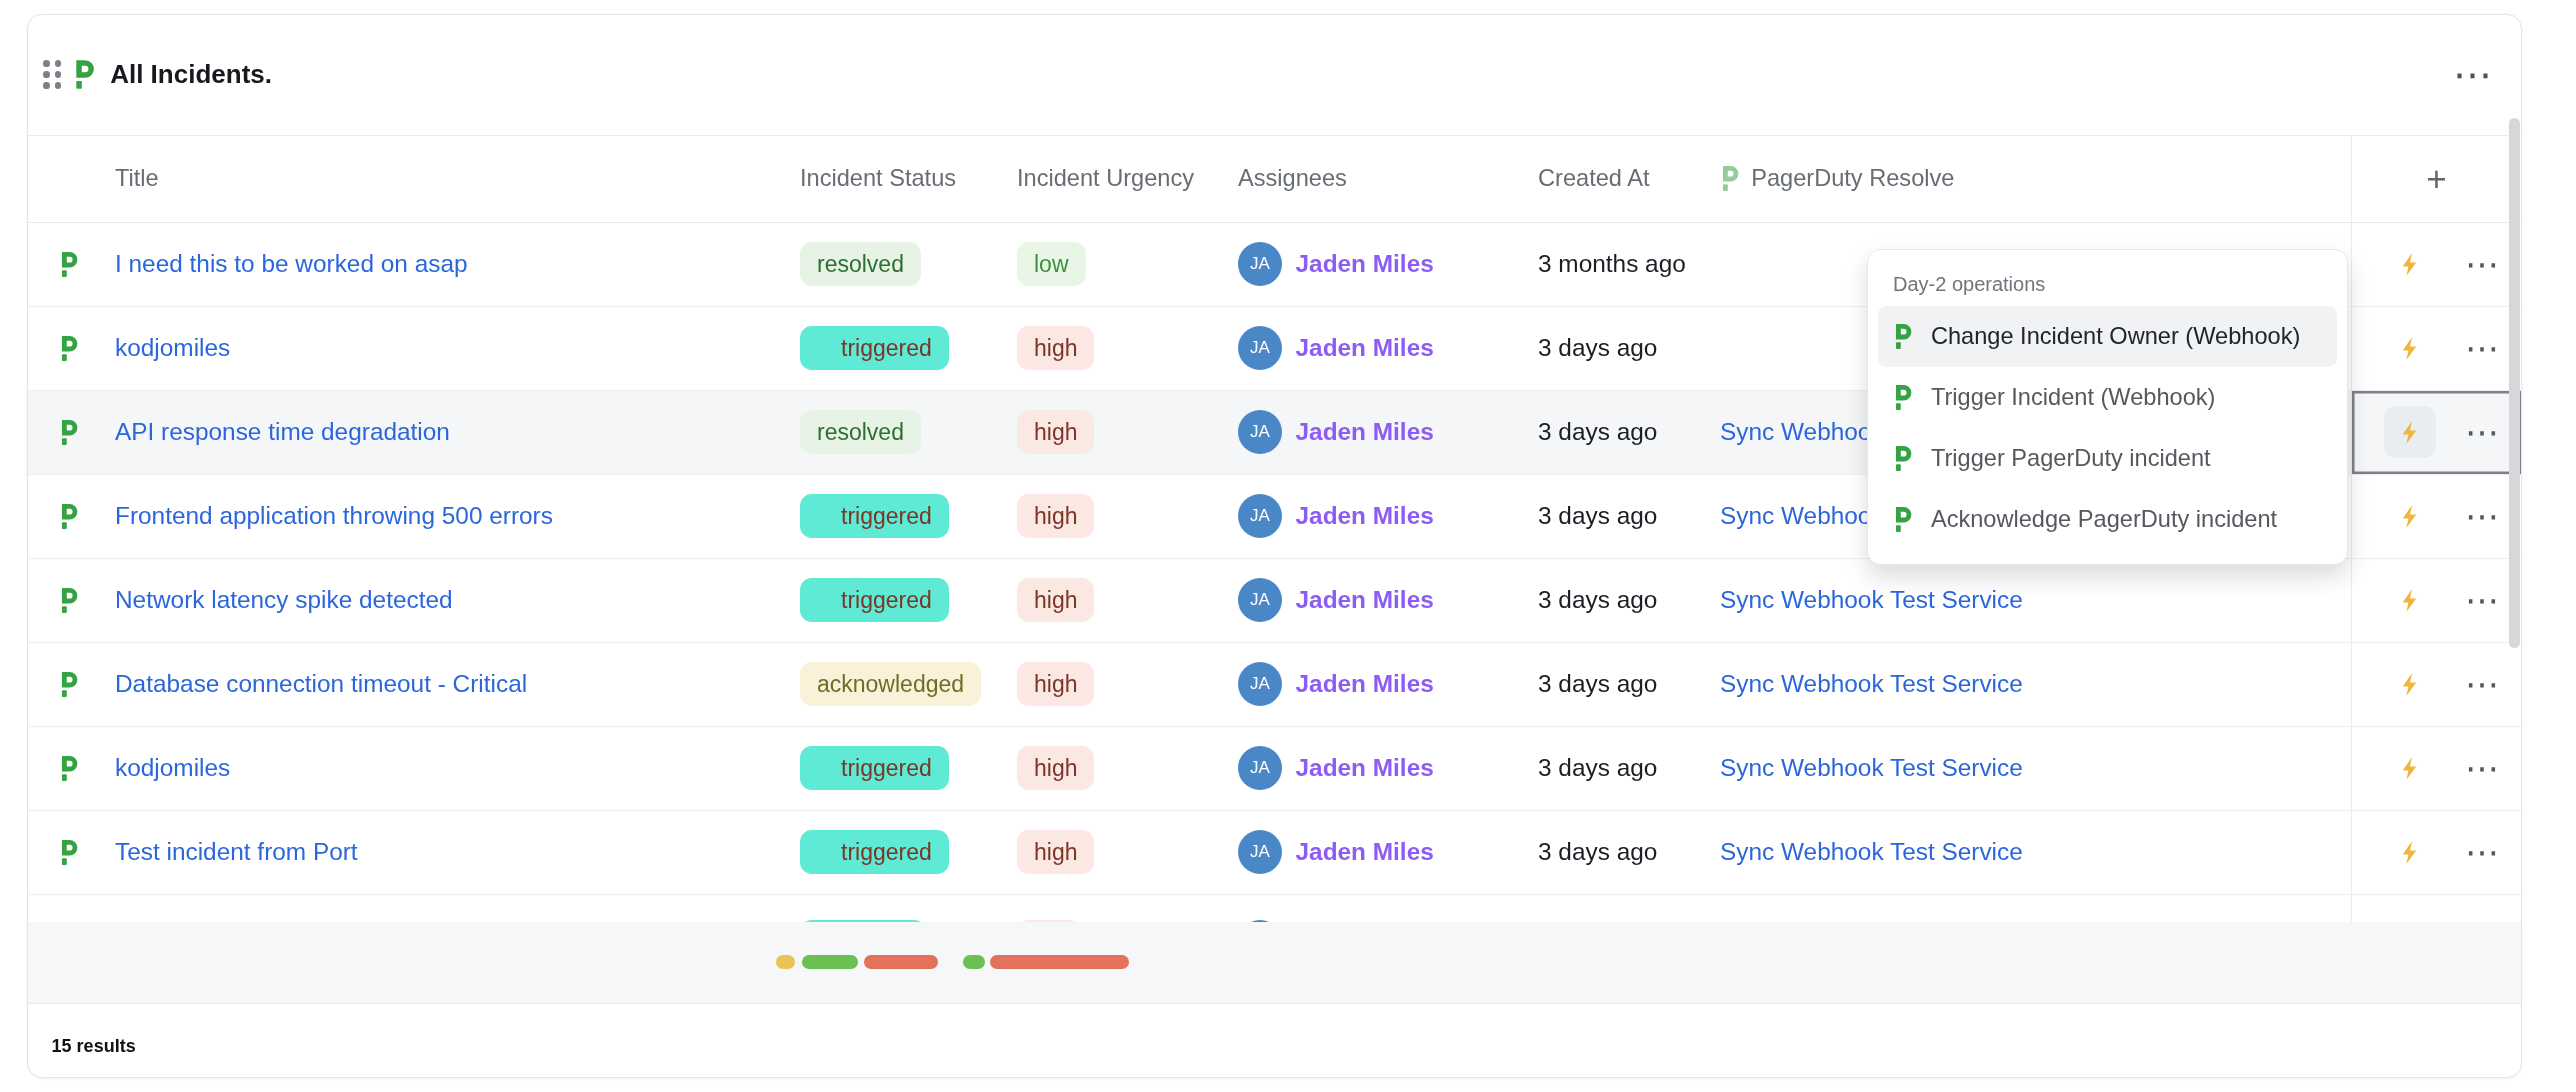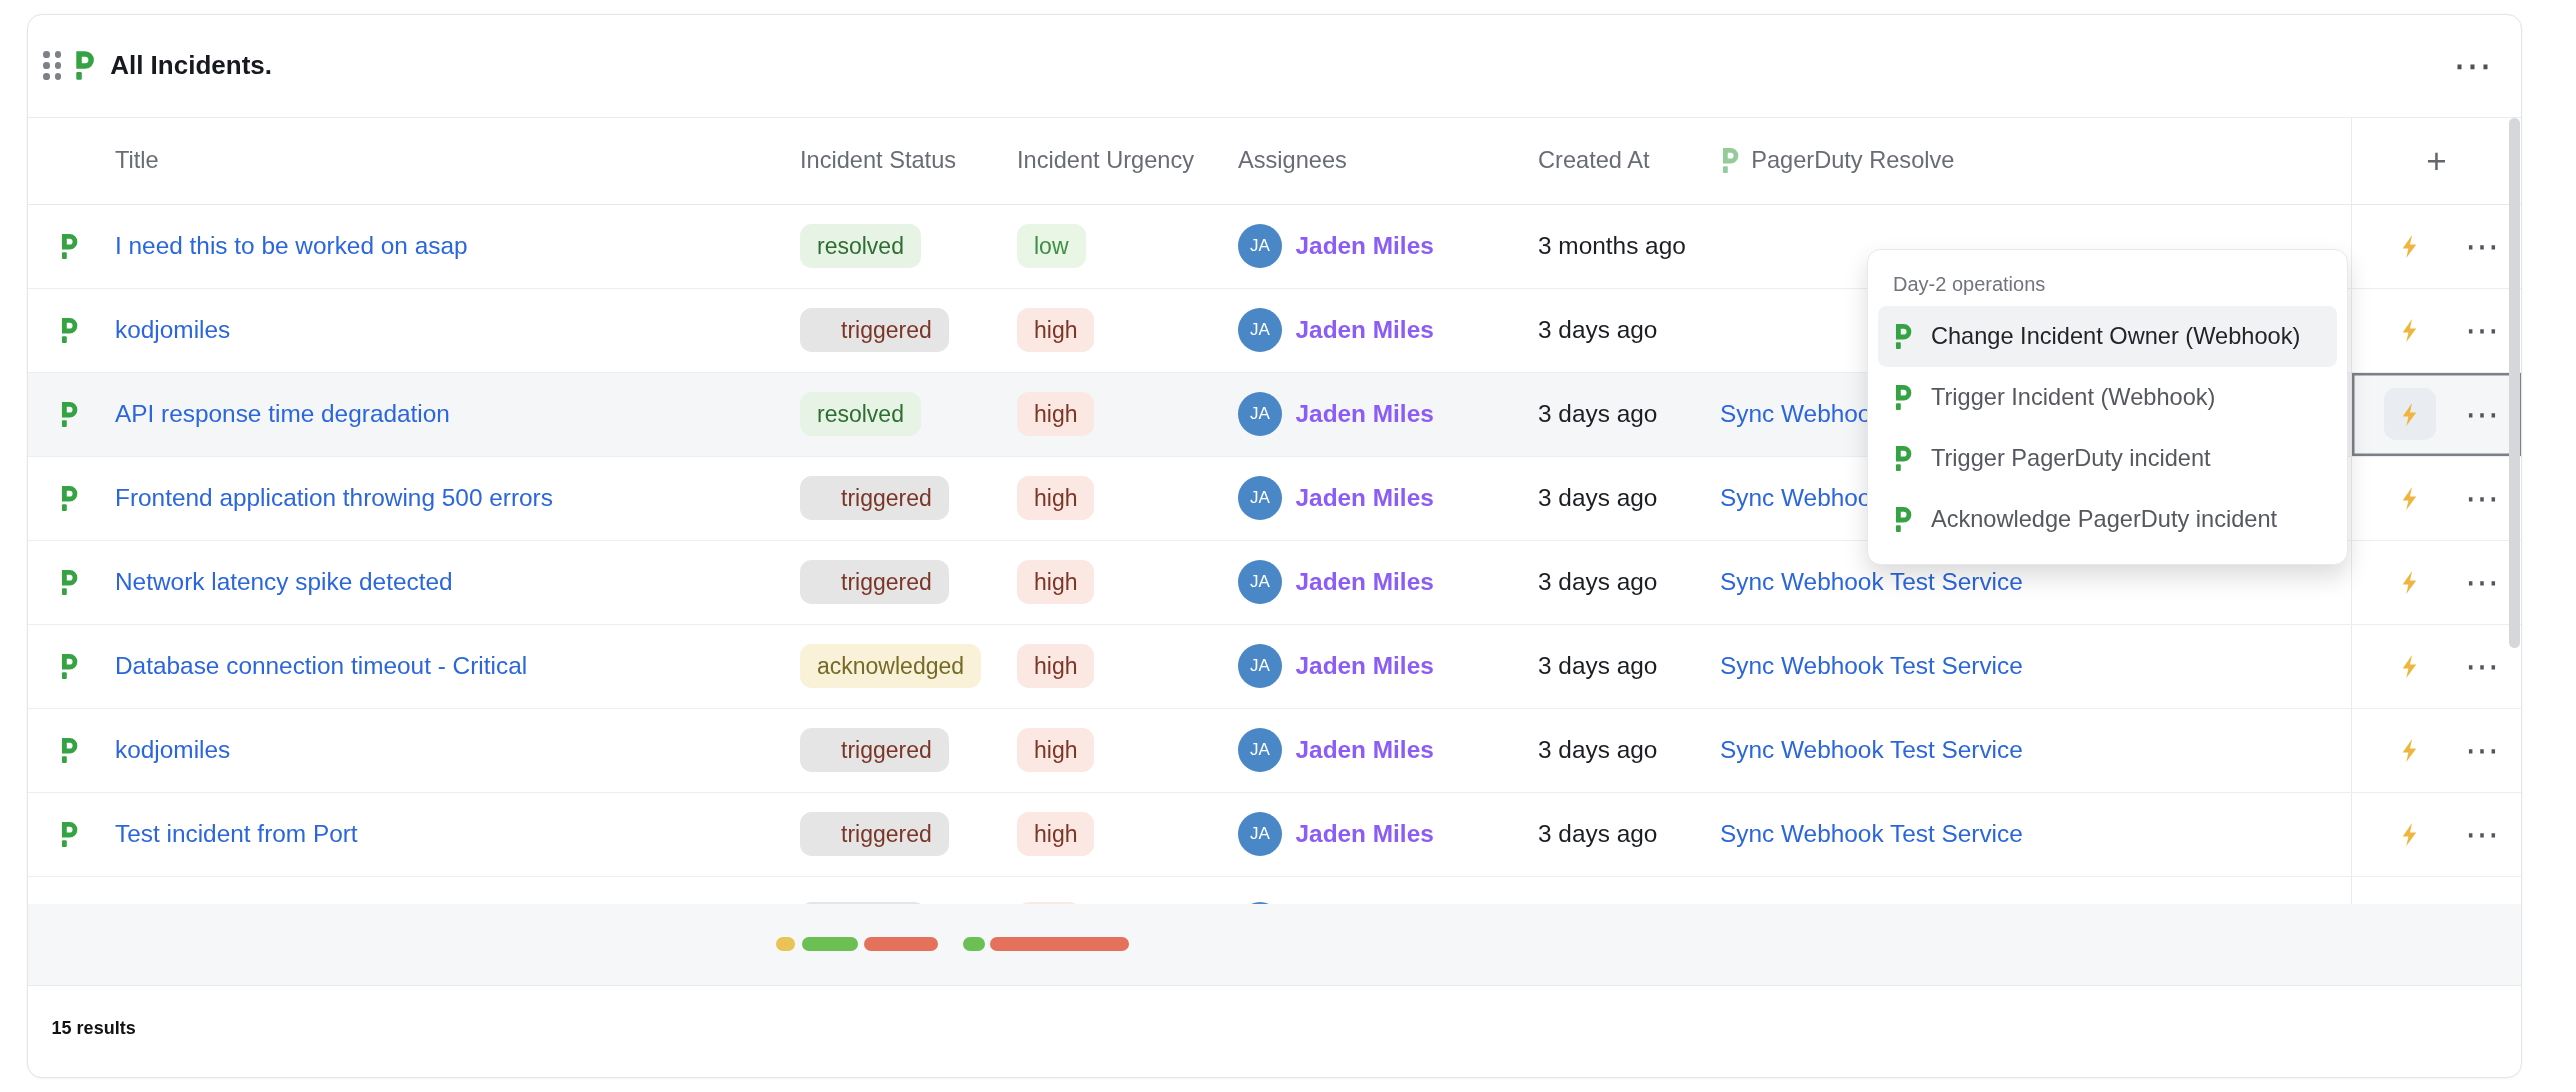--- a/index.html
+++ b/index.html
@@ -4,21 +4,21 @@
 <style>
   * { box-sizing: border-box; margin: 0; padding: 0; }
   html,body { width: 2576px; height: 1093px; background: #ffffff; overflow: hidden;
               font-family: "Liberation Sans", sans-serif; }
 
   .card { position: relative; margin: 13.5px 0 0 27px; width: 2495px; height: 1064px;
           background: #fff; border: 0.8px solid #e3e5e8; border-radius: 15px;
           box-shadow: 0 0.8px 2.5px rgba(0,0,0,.05); overflow: hidden; }
 
   
-  .whead { height: 102px; display: flex; align-items: center; padding-left: 15px; }
+  .whead { height: 120px; display: flex; align-items: center; padding-left: 15px; }
   .drag { display: grid; grid-template-columns: repeat(2, 6.7px); gap: 4.2px 5px; margin-right: 11.8px; }
   .drag i { width: 6.7px; height: 6.7px; border-radius: 50%; background: #7d8187; }
   .pdsvg { display: block; fill: currentColor; }
   .pd-solid { color: #35a343; }
   .pd-light { color: #93cc9a; }
   .wtitle { margin-left: 15px; font-size: 26px; font-weight: 700; color: #16191e; }
   .wmenu { margin-left: auto; margin-right: 29px; font-size: 39px; color: #4d5156;
            line-height: 1; cursor: pointer; }
 
   
@@ -36,21 +36,21 @@
   
   .row { height: 84px; border-bottom: 0.8px solid #edeef1; font-size: 24.4px; }
   .row .cell { display: flex; align-items: center; overflow: hidden; }
   .row-selected { background: #f5f6f8; }
   .c-icon { justify-content: center; }
   .c-title { padding-left: 5px; }
   .link { color: #2b66dd; font-weight: 500; text-decoration: none; white-space: nowrap; cursor: pointer; }
   .badge { display: inline-flex; align-items: center; height: 44px; padding: 0 17px;
            border-radius: 11.8px; font-size: 23px; white-space: nowrap; }
   .s-resolved    { background: #e7f3e4; color: #2e6e32; }
-  .s-triggered   { background: #e5e5e5; color: #7b3627; padding-left: 41px; }
+  .s-triggered   { background: #5eead4; color: #7b3627; padding-left: 41px; }
   .s-acknowledged{ background: #f9f2d9; color: #756a26; }
   .u-low         { background: #e9f5e5; color: #3f8f43; }
   .u-high        { background: #fbe8e3; color: #7b3627; }
   .avatar { width: 44px; height: 44px; border-radius: 50%; background: #4a87c6; color: #fff;
             display: inline-flex; align-items: center; justify-content: center;
             font-size: 17px; flex: none; }
   .name { margin-left: 13.5px; font-weight: 700; color: #8b5cf6; white-space: nowrap; }
   .c-created { color: #1b1e23; font-weight: 500; }
   .c-actions { border-left: 0.8px solid #e9ebee; padding-left: 32px; gap: 29px; }
   .boltwrap { width: 52px; height: 52px; display: flex; align-items: center; justify-content: center;

